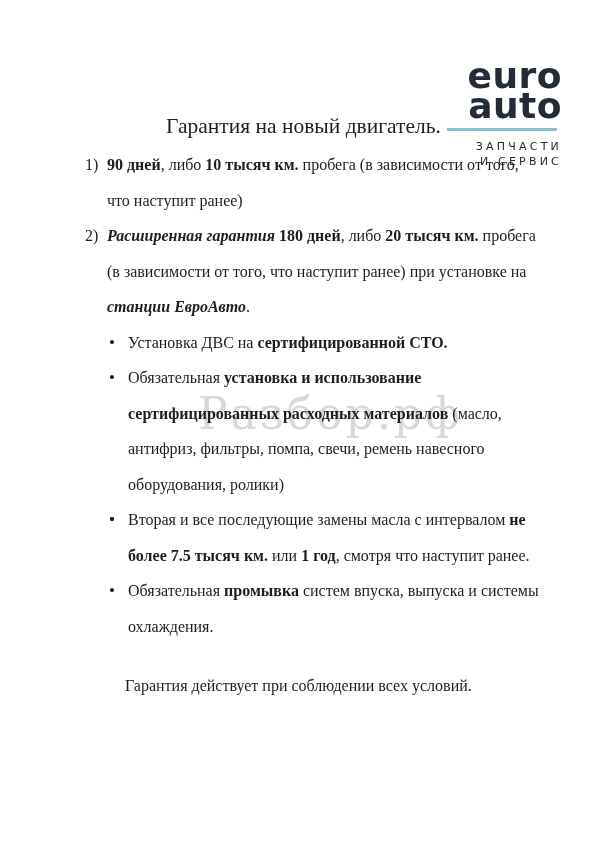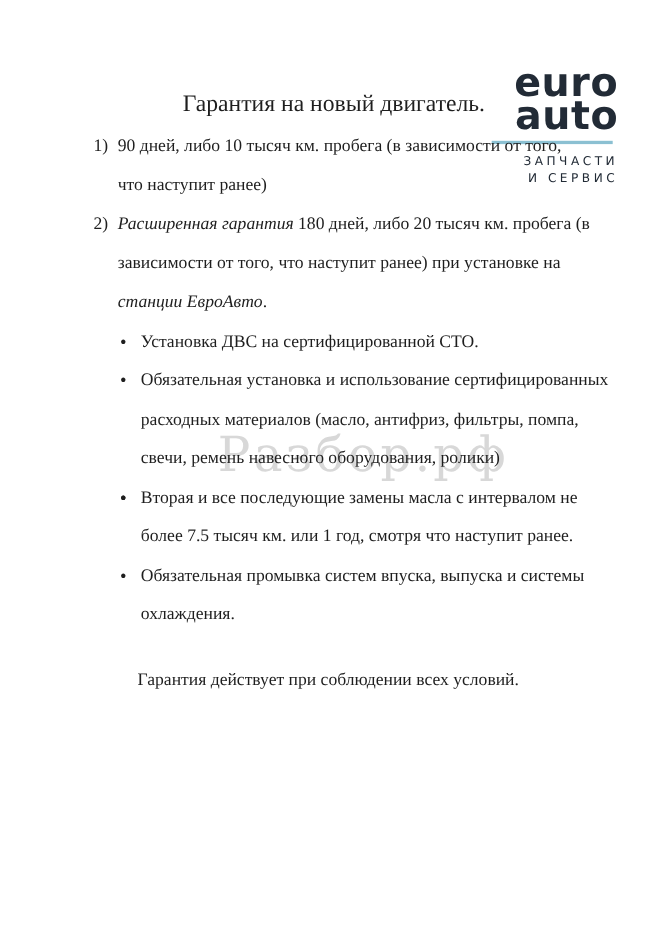--- a/index.html
+++ b/index.html
@@ -54,21 +54,21 @@
   }
   .logo-sub {
     font-family: "DejaVu Sans", sans-serif;
     font-size: 11px;
     line-height: 15px;
     letter-spacing: 3.2px;
     font-weight: 400;
   }
   
   .title {
-    margin-top: 82px;
+    margin-top: 114px;
     text-align: center;
     font-size: 21.5px;
     font-weight: normal;
     line-height: 25px;
   }
   
   .body-text {
     margin-top: 8px;
     padding: 0 50px 0 85px;
     font-size: 16px;
@@ -92,21 +92,21 @@
   .bullet {
     position: absolute;
     left: 24px;
     top: 0;
   }
   .bullet::before { content: "\2022"; font-size: 17px; }
   .footer-note {
     margin-top: 24px;
     margin-left: 40px;
   }
-  .b { font-weight: normal; }
+  .b { font-weight: bold; }
   .i { font-style: italic; }
 </style>
 </head>
 <body>
 
 <div class="page">
 
   <div class="watermark" style="color: rgb(210, 210, 210);">Разбор.рф</div>
 
   <div class="doc">

